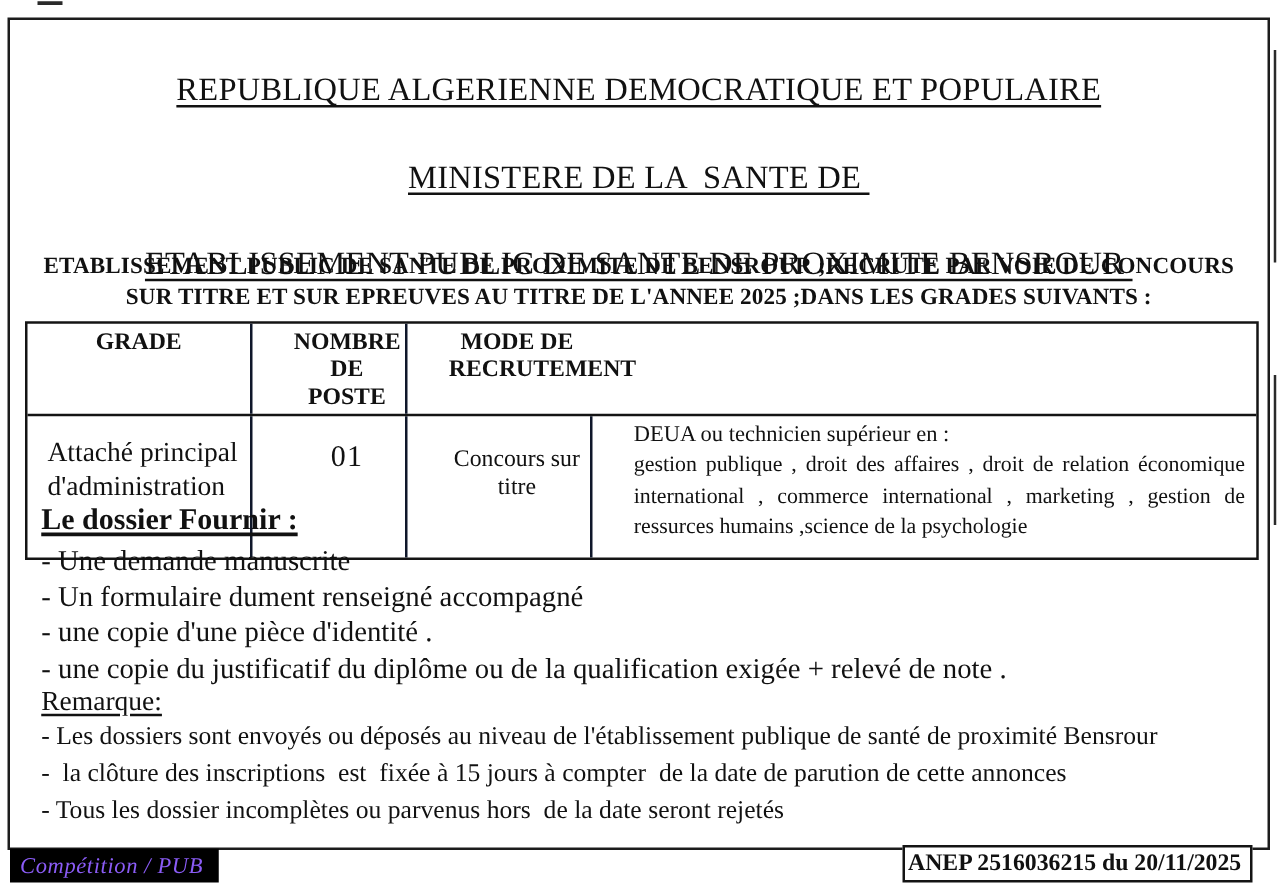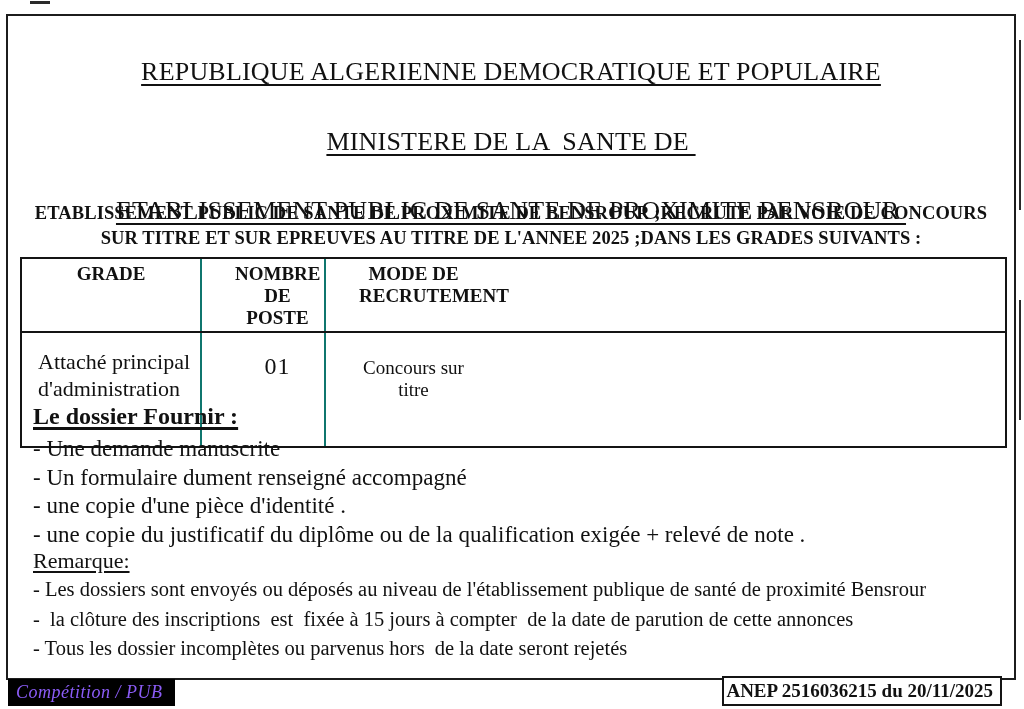--- a/index.html
+++ b/index.html
@@ -40,21 +40,21 @@
     letter-spacing:.1px;
   }
   
   .rtable{
     position:absolute;left:20px;top:257px;width:983px;
     border:2px solid #141414;background:#fff;
   }
   .trow{display:grid;grid-template-columns:178px 124px 148px 1fr;}
   .trow.thead{border-bottom:2px solid #141414;}
   .tcell{padding:2px 4px;}
-  .tcell + .tcell{border-left:2px solid #0f766e;padding-left:33px;}
+  .tcell + .tcell{border-left:2px solid #0f172a;padding-left:33px;}
   .thead .tcell{
     font-weight:bold;font-size:19px;line-height:22px;
     text-align:center;padding-top:4px;min-height:42px;
   }
   .tbody .tcell{min-height:87px;}
   .cell-grade{font-size:22px;line-height:27px;padding:15px 6px 0 16px;}
   .cell-poste{font-size:24px;text-align:center;padding-top:20px;letter-spacing:1px;}
   .cell-mode{font-size:19px;text-align:center;padding-top:24px;}
   .cell-cond{padding:2px 9px 2px 9px;}
   .cond-l1{font-size:18px;line-height:24px;}
@@ -110,20 +110,24 @@
   <div class="rtable">
     <div class="trow thead">
       <div class="tcell">GRADE</div>
       <div class="tcell">NOMBRE DE POSTE</div>
       <div class="tcell">MODE DE RECRUTEMENT</div>
     </div>
     <div class="trow tbody">
       <div class="tcell cell-grade">Attaché principal d'administration</div>
       <div class="tcell cell-poste">01</div>
       <div class="tcell cell-mode">Concours sur titre</div>
+      <div class="tcell cell-cond">
+        <div class="cond-l1">DEUA ou technicien supérieur en :</div>
+        <div class="cond-body"> gestion publique , droit des affaires , droit de relation économique international , commerce international , marketing , gestion de ressurces humains ,science de la psychologie</div>
+      </div>
     </div>
   </div>
 
   <div class="dossier">
     <div class="sec-title">Le dossier Fournir :</div>
     <div class="dossier-items">
       <div class="d-item">- Une demande manuscrite</div>
       <div class="d-item">- Un formulaire dument renseigné accompagné</div>
       <div class="d-item">- une copie d'une pièce d'identité .</div>
       <div class="d-item">- une copie du justificatif du diplôme ou de la qualification exigée + relevé de note .</div>

